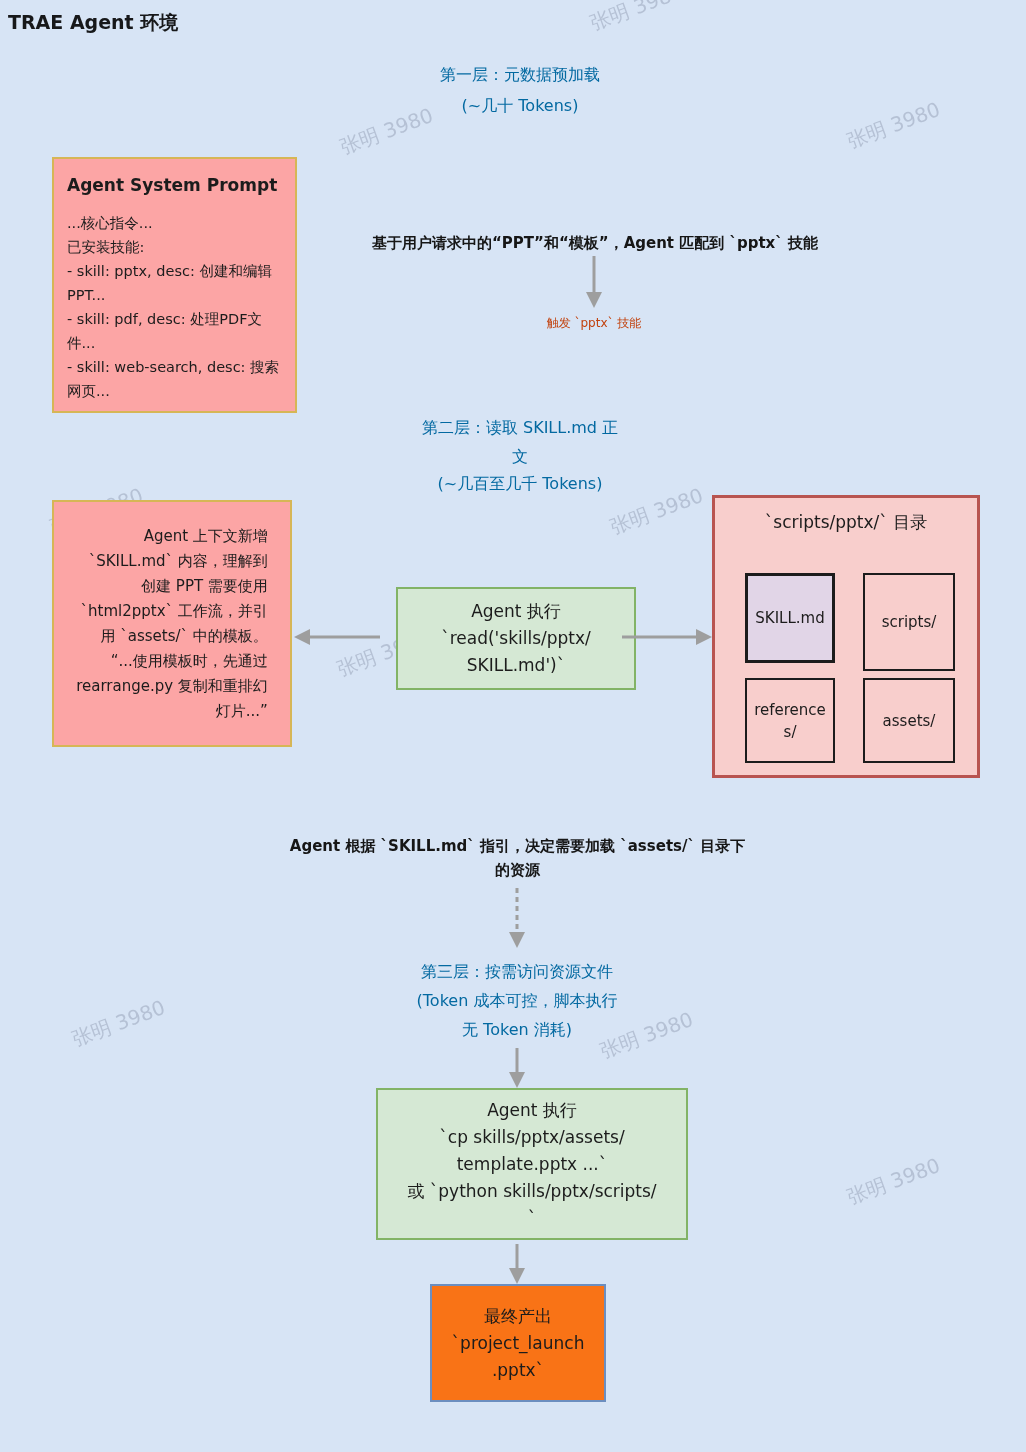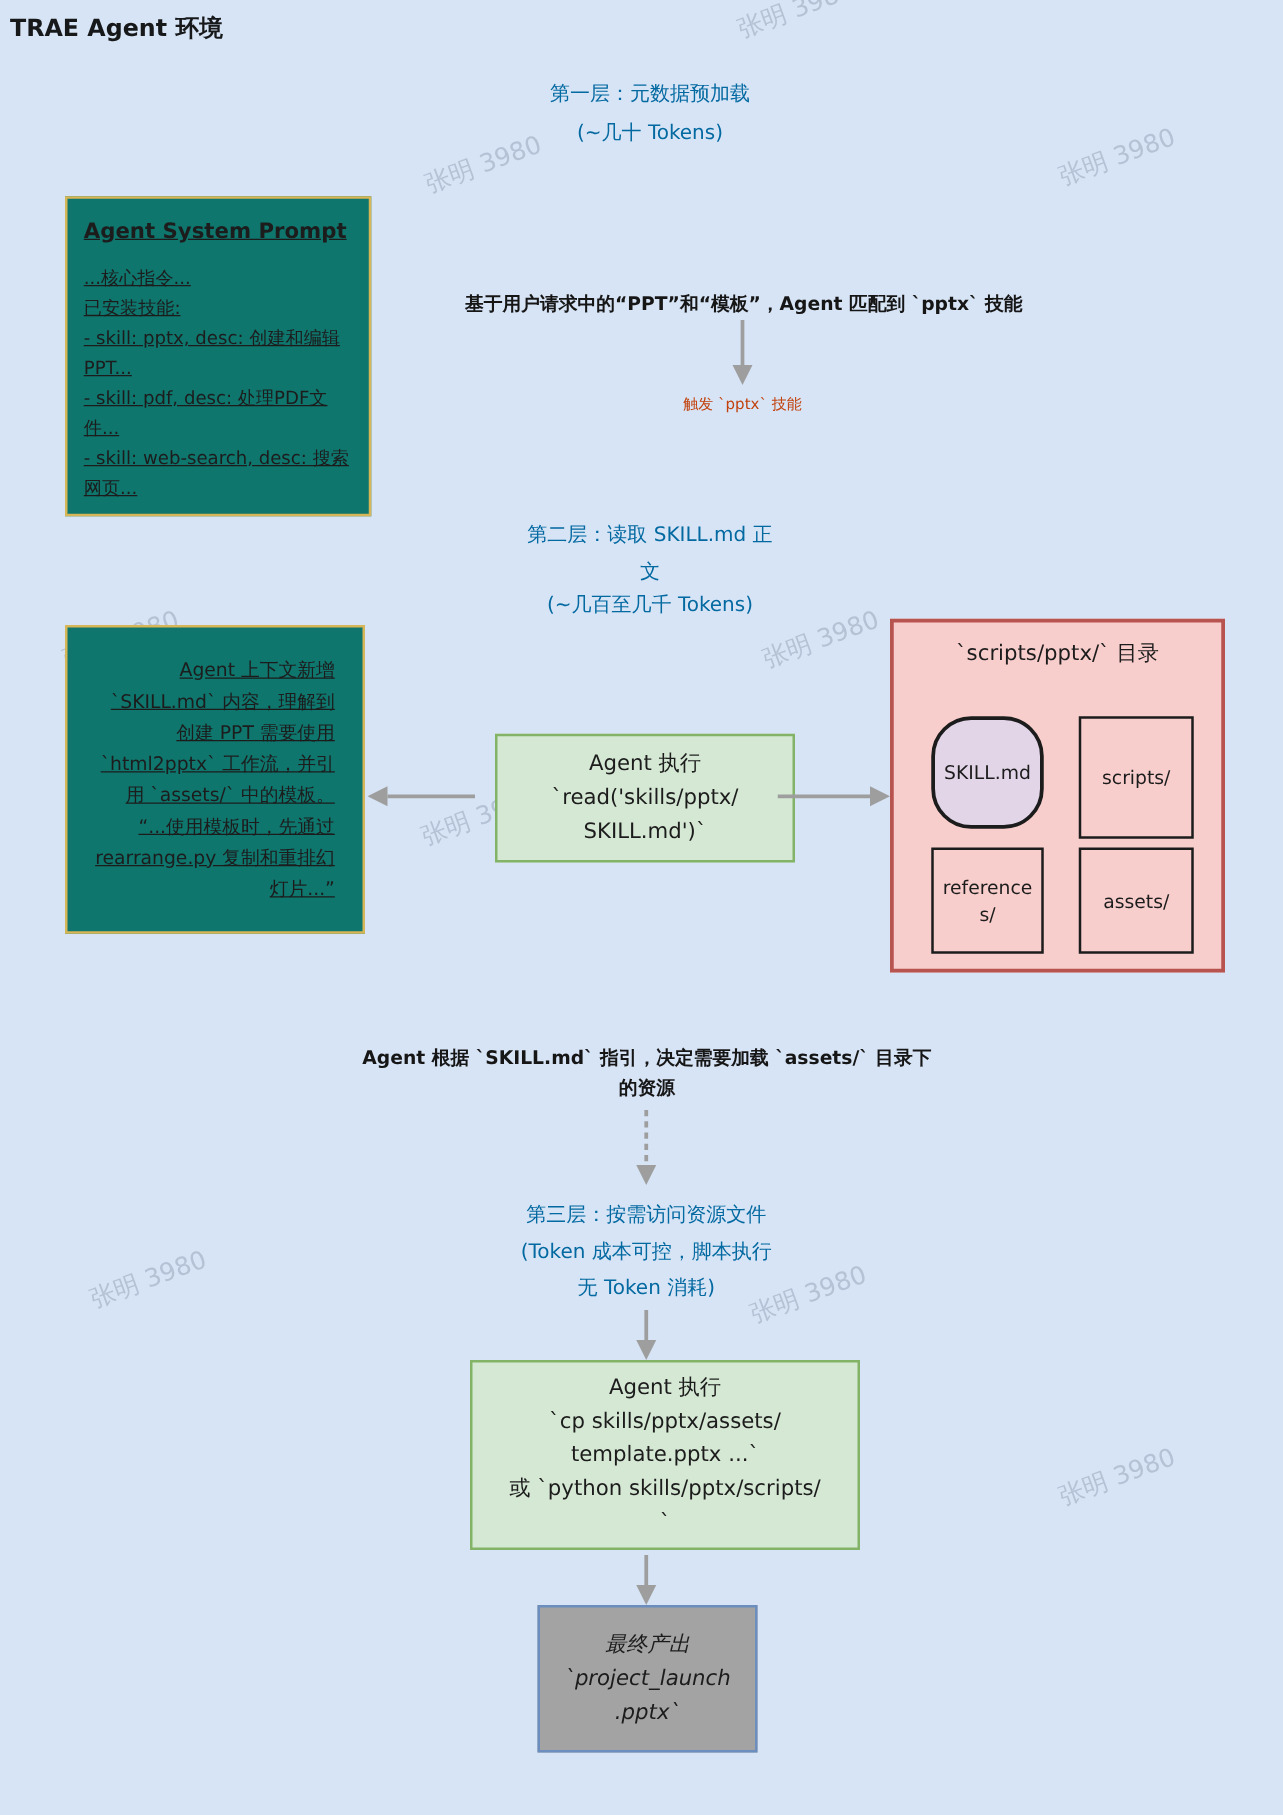--- a/index.html
+++ b/index.html
@@ -30,25 +30,25 @@
   .label { font-size: 12px; color: #c2410c; }
 
   .node {
     position: absolute;
     border: 2px solid;
     display: flex;
     align-items: center;
     justify-content: center;
     text-align: center;
   }
-  .yellow { background: #0f766e; border-color: #d6b656; text-decoration: underline; }
+  .yellow { background: #fca5a5; border-color: #d6b656; }
   .green  { background: #d5e8d4; border-color: #82b366; margin-left: 16px; }
   .red    { background: #f8cecc; border-color: #b85450; }
   .purple { background: #e1d5e7; border-color: #9673a6; }
-  .blue   { background: #a3a3a3; border-color: #6c8ebf; font-style: italic; }
+  .blue   { background: #f97316; border-color: #6c8ebf; }
 
   .sys-prompt {
     display: block;
     padding: 16px 13px;
     text-align: left;
   }
   .sys-prompt .sp-title {
     font-size: 17px;
     font-weight: 700;
     margin-bottom: 16px;
@@ -77,21 +77,21 @@
     border: 2px solid;
     display: flex;
     align-items: center;
     justify-content: center;
     text-align: center;
     font-size: 15px;
     line-height: 22px;
     word-break: break-all;
     padding: 4px;
   }
-  .dir-item.purple { border-width: 3px; border-radius: 32px; }
+  .dir-item.purple { border-width: 3px; }
 
   .wm {
     position: absolute;
     font-size: 20px;
     color: rgba(125, 138, 160, 0.38);
     transform: rotate(-20deg);
     white-space: nowrap;
     pointer-events: none;
   }
 </style>

